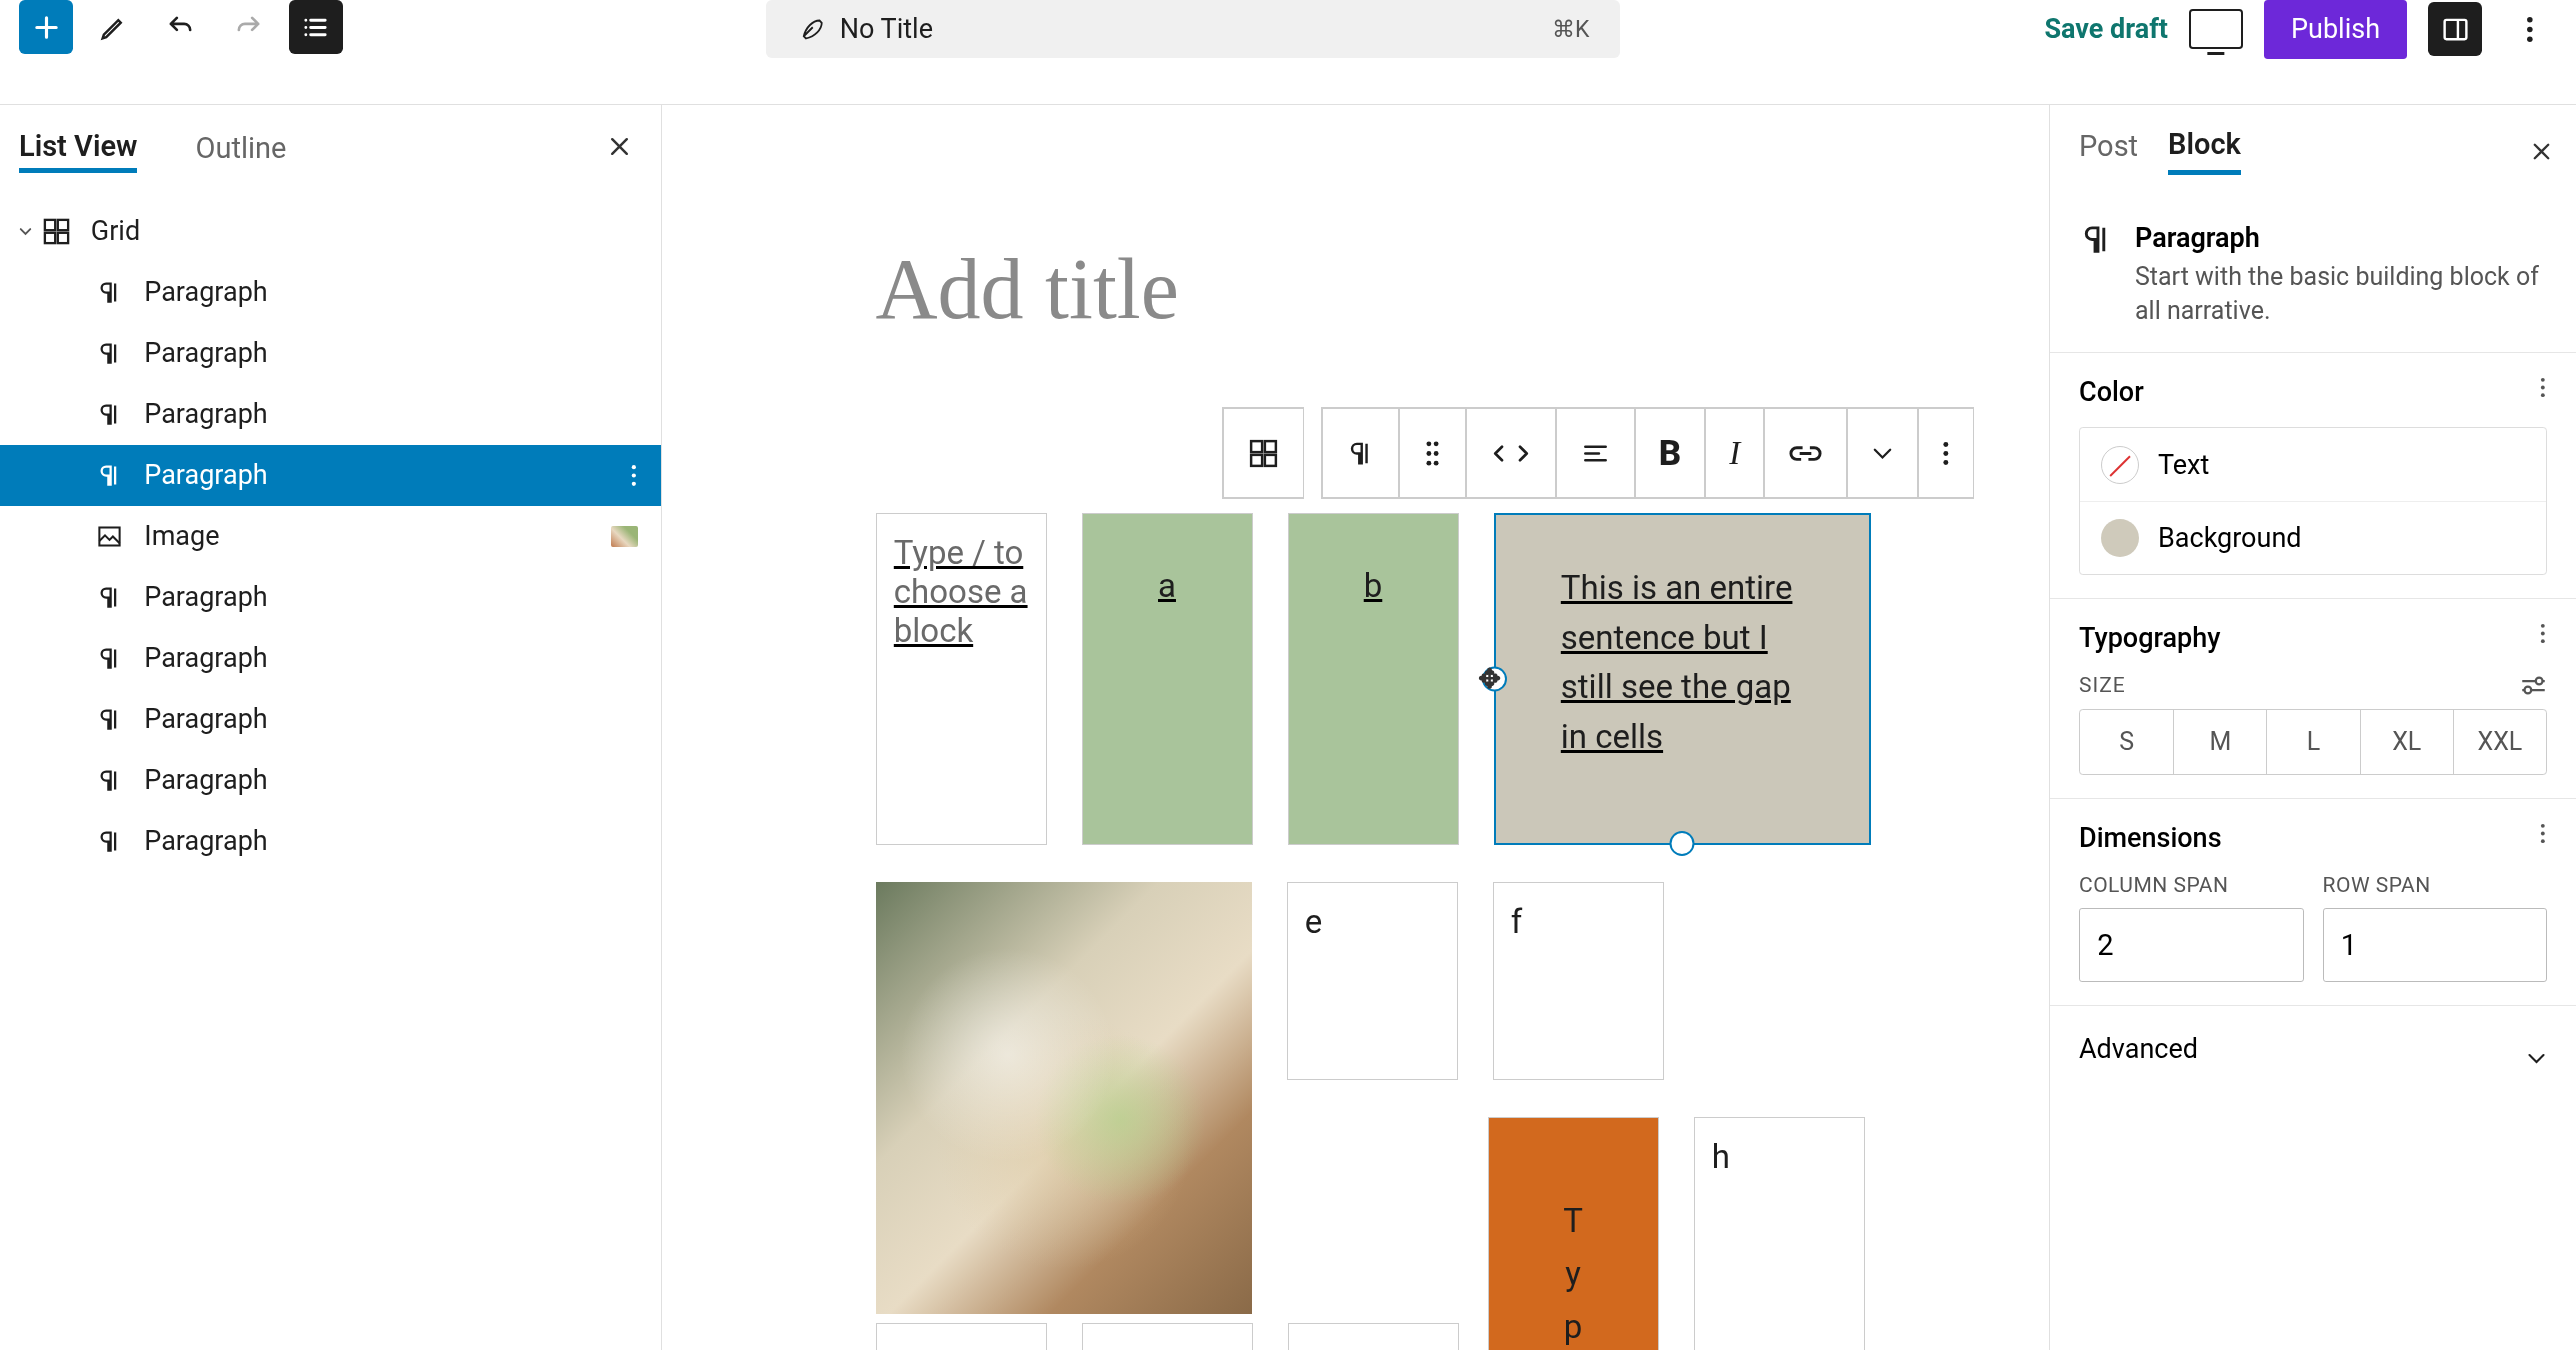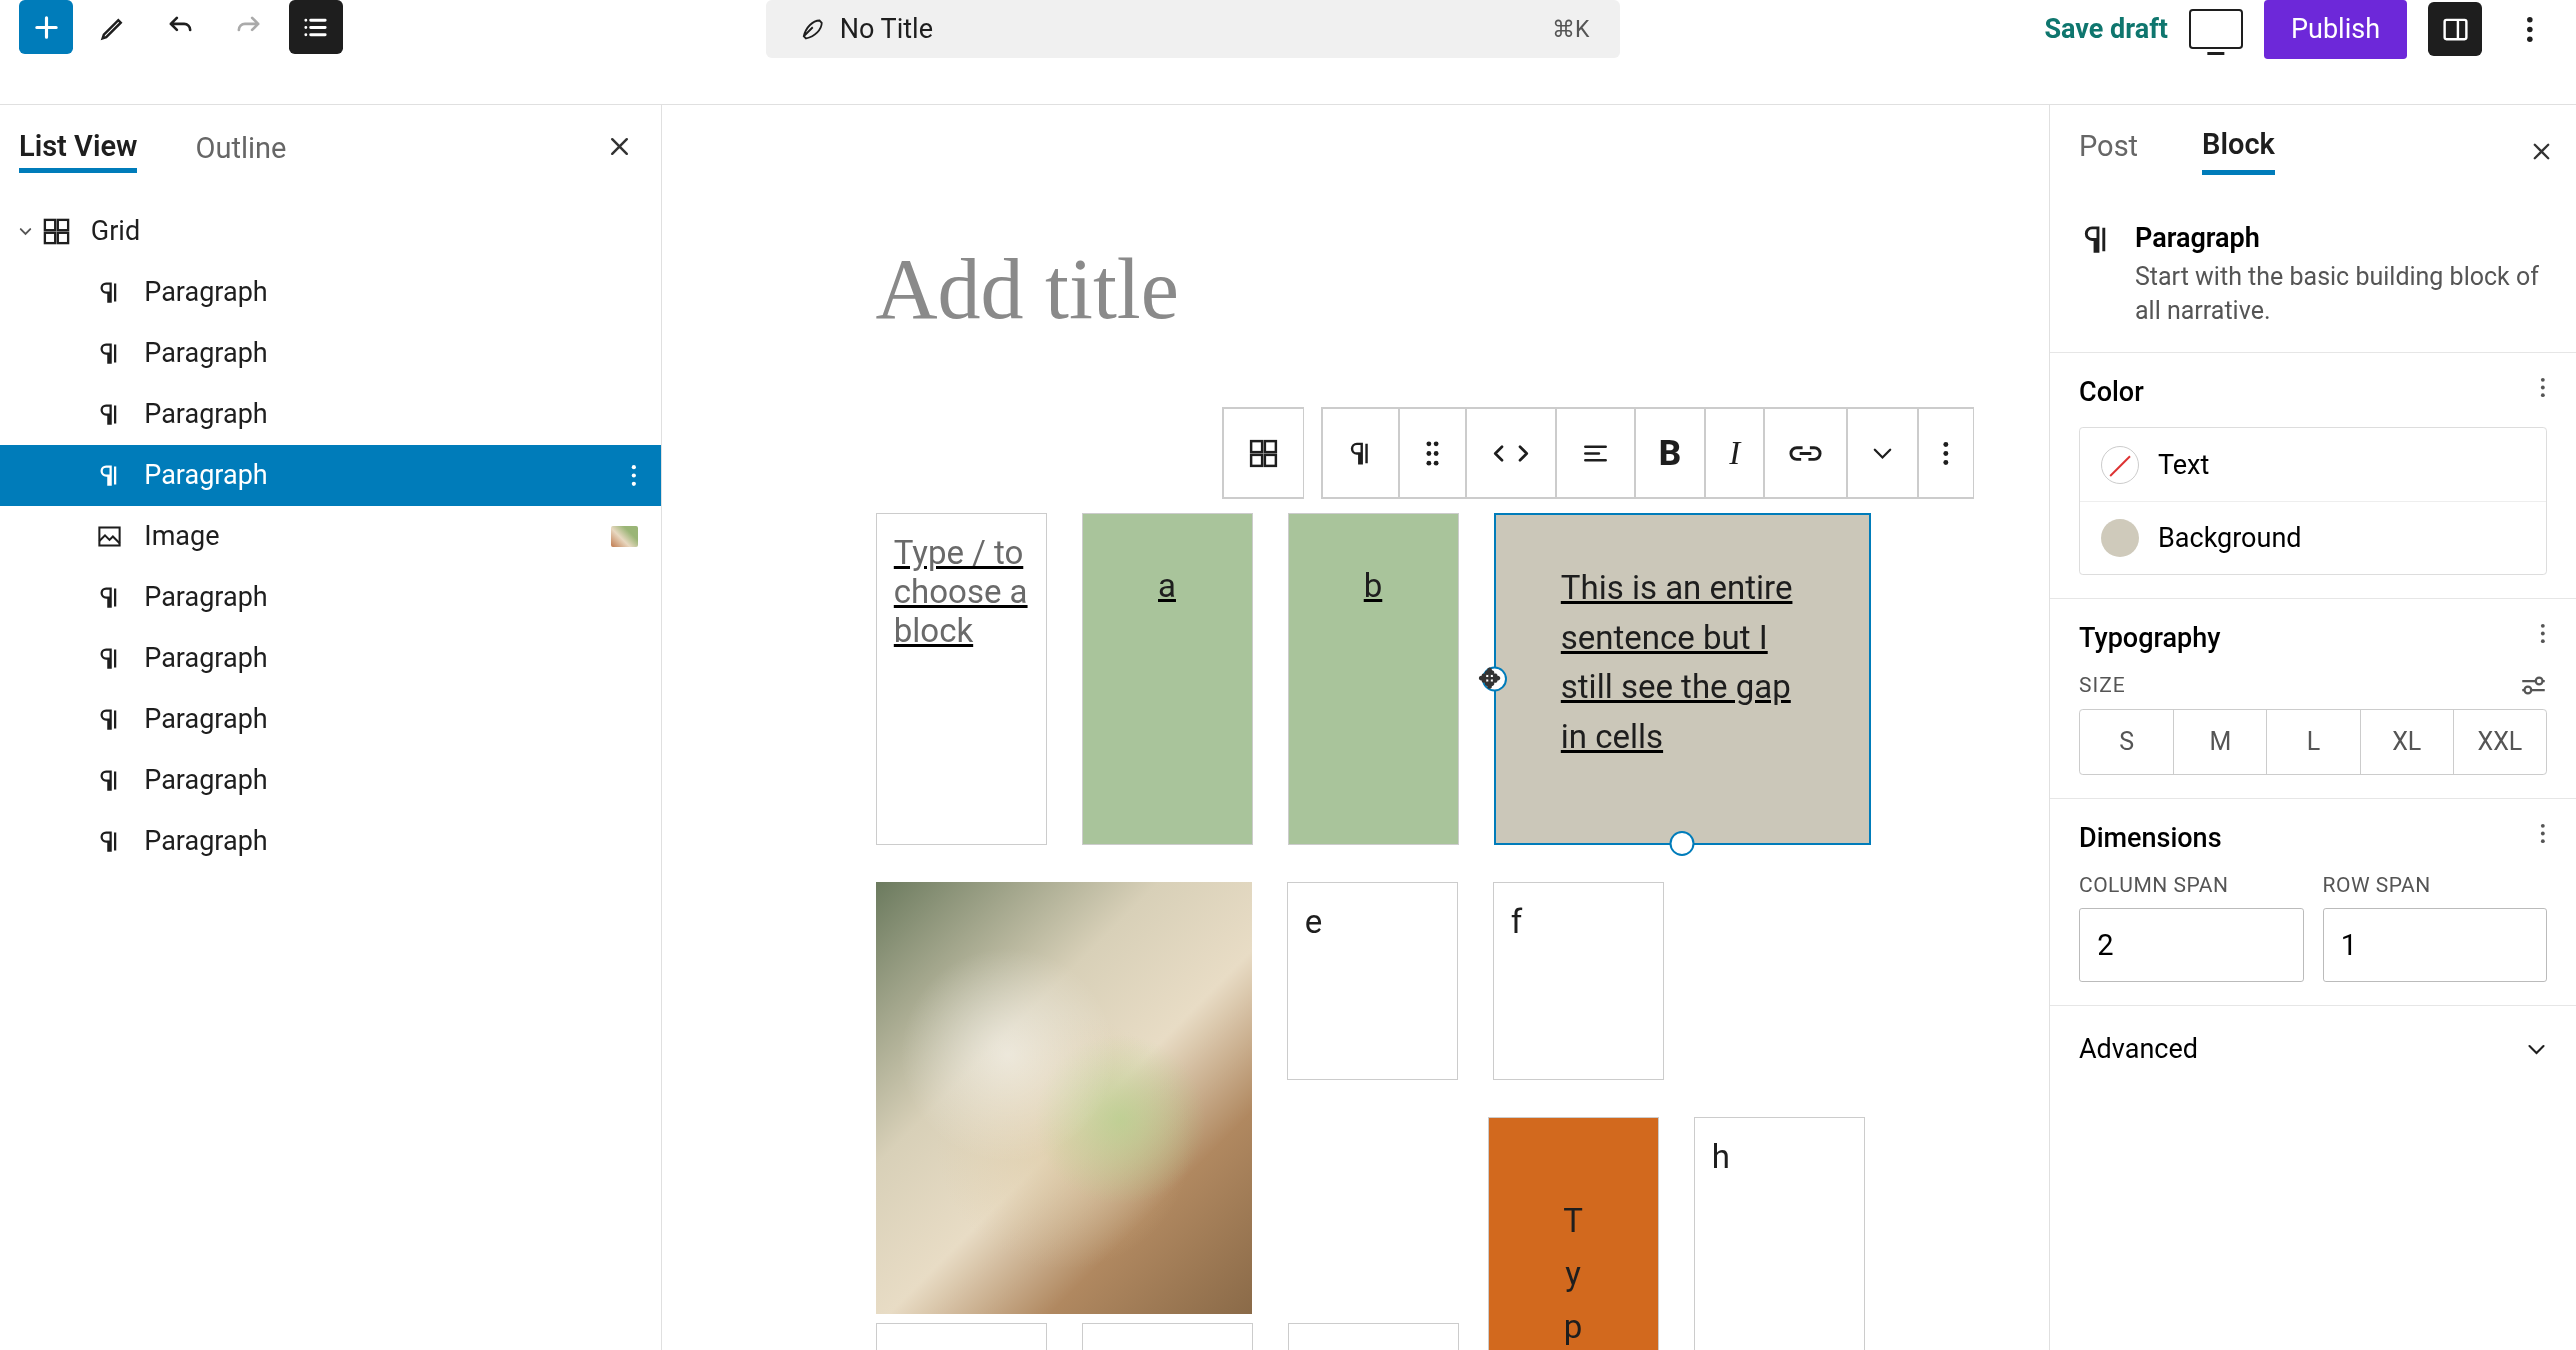--- a/index.html
+++ b/index.html
@@ -67,21 +67,21 @@
 .row2 .img:after{content:'';position:absolute;inset:0;background:radial-gradient(circle at 35% 40%,rgba(255,255,255,.5),transparent 30%),radial-gradient(circle at 65% 55%,rgba(180,210,140,.7),transparent 25%),radial-gradient(circle at 50% 60%,rgba(220,200,160,.6),transparent 40%);}
 .row2 .cell{height:198px;}
 .row3{position:absolute;top:1012px;left:calc(50% + 132px);display:grid;grid-template-columns:171px 171px;gap:35px;}
 .row3 .cell{min-height:336px;}
 .row3 .orange{background:#d2691e;text-align:center;letter-spacing:0;line-height:1.6;}
 .row4-gaps{position:absolute;top:1218px;left:calc(50% - 480px);display:grid;grid-template-columns:repeat(3,171px);gap:35px;}
 .row4-gaps .gapcell{border:1px solid #ccc;height:134px;}
 
 
 .rightpanel { width:527px; border-left:1px solid #e0e0e0; display:flex; flex-direction:column;}
-.rp-tabs { display:flex; align-items:center; height:92px; padding:0 29px; position:relative; gap:64px;}
+.rp-tabs { display:flex; align-items:center; height:92px; padding:0 29px; position:relative; gap:30px;}
 .rp-tab { font-size:29px; color:#666; padding-bottom:9.6px; cursor:pointer;}
 .rp-tab.active{color:#1e1e1e;font-weight:600;border-bottom:5.8px solid #007cba;}
 .rp-close{position:absolute;right:23px;font-size:29px;cursor:pointer;}
 .rp-block-head{display:flex;gap:21px;padding:25px 29px;border-bottom:1px solid #e6e6e6;}
 .rp-block-head .ic{width:38px;height:38px;}
 .rp-block-head .tt{font-size:27px;font-weight:600;}
 .rp-block-head .sub{font-size:25px;color:#555;margin-top:5.8px;line-height:1.35;}
 .rp-section{padding:23px 29px;border-bottom:1px solid #e6e6e6;}
 .rp-section .hdr{display:flex;justify-content:space-between;align-items:flex-start;font-size:27px;font-weight:500;margin-bottom:19px;}
 .color-list{border:1px solid #ddd;border-radius:3.8px;}
@@ -93,21 +93,21 @@
 .swatch.bg{background:#cfcabb;}
 .size-ctrl{margin-top:9.6px;}
 .size-label{display:flex;justify-content:space-between;align-items:center;font-size:21px;letter-spacing:1px;color:#555;margin-bottom:11.5px;}
 .sizes{display:grid;grid-template-columns:repeat(5,1fr);border:1px solid #ccc;border-radius:3.8px;}
 .sizes .b{padding:17.3px 0;text-align:center;font-size:25px;color:#555;cursor:pointer;}
 .sizes .b + .b{border-left:1px solid #ccc;}
 .dims-row{display:flex;gap:19px;}
 .dims-row .col{flex:1;}
 .dims-row label{font-size:21px;color:#555;letter-spacing:0.5px;}
 .dims-row input{width:100%;margin-top:11.5px;padding:19px 17.3px;font-size:29px;border:1px solid #bbb;border-radius:2.9px;}
-.adv{display:flex;justify-content:space-between;align-items:center;padding:27px 29px;font-size:27px;cursor:pointer;}
+.adv{display:flex;justify-content:space-between;align-items:flex-end;padding:27px 29px;font-size:27px;cursor:pointer;}
 
 svg{display:block;}
 </style>
 </head>
 <body>
 
 <div class="topbar">
   <div class="tb-left">
     <div class="sq-btn blue">
       <svg width="29" height="29" viewBox="0 0 24 24">

